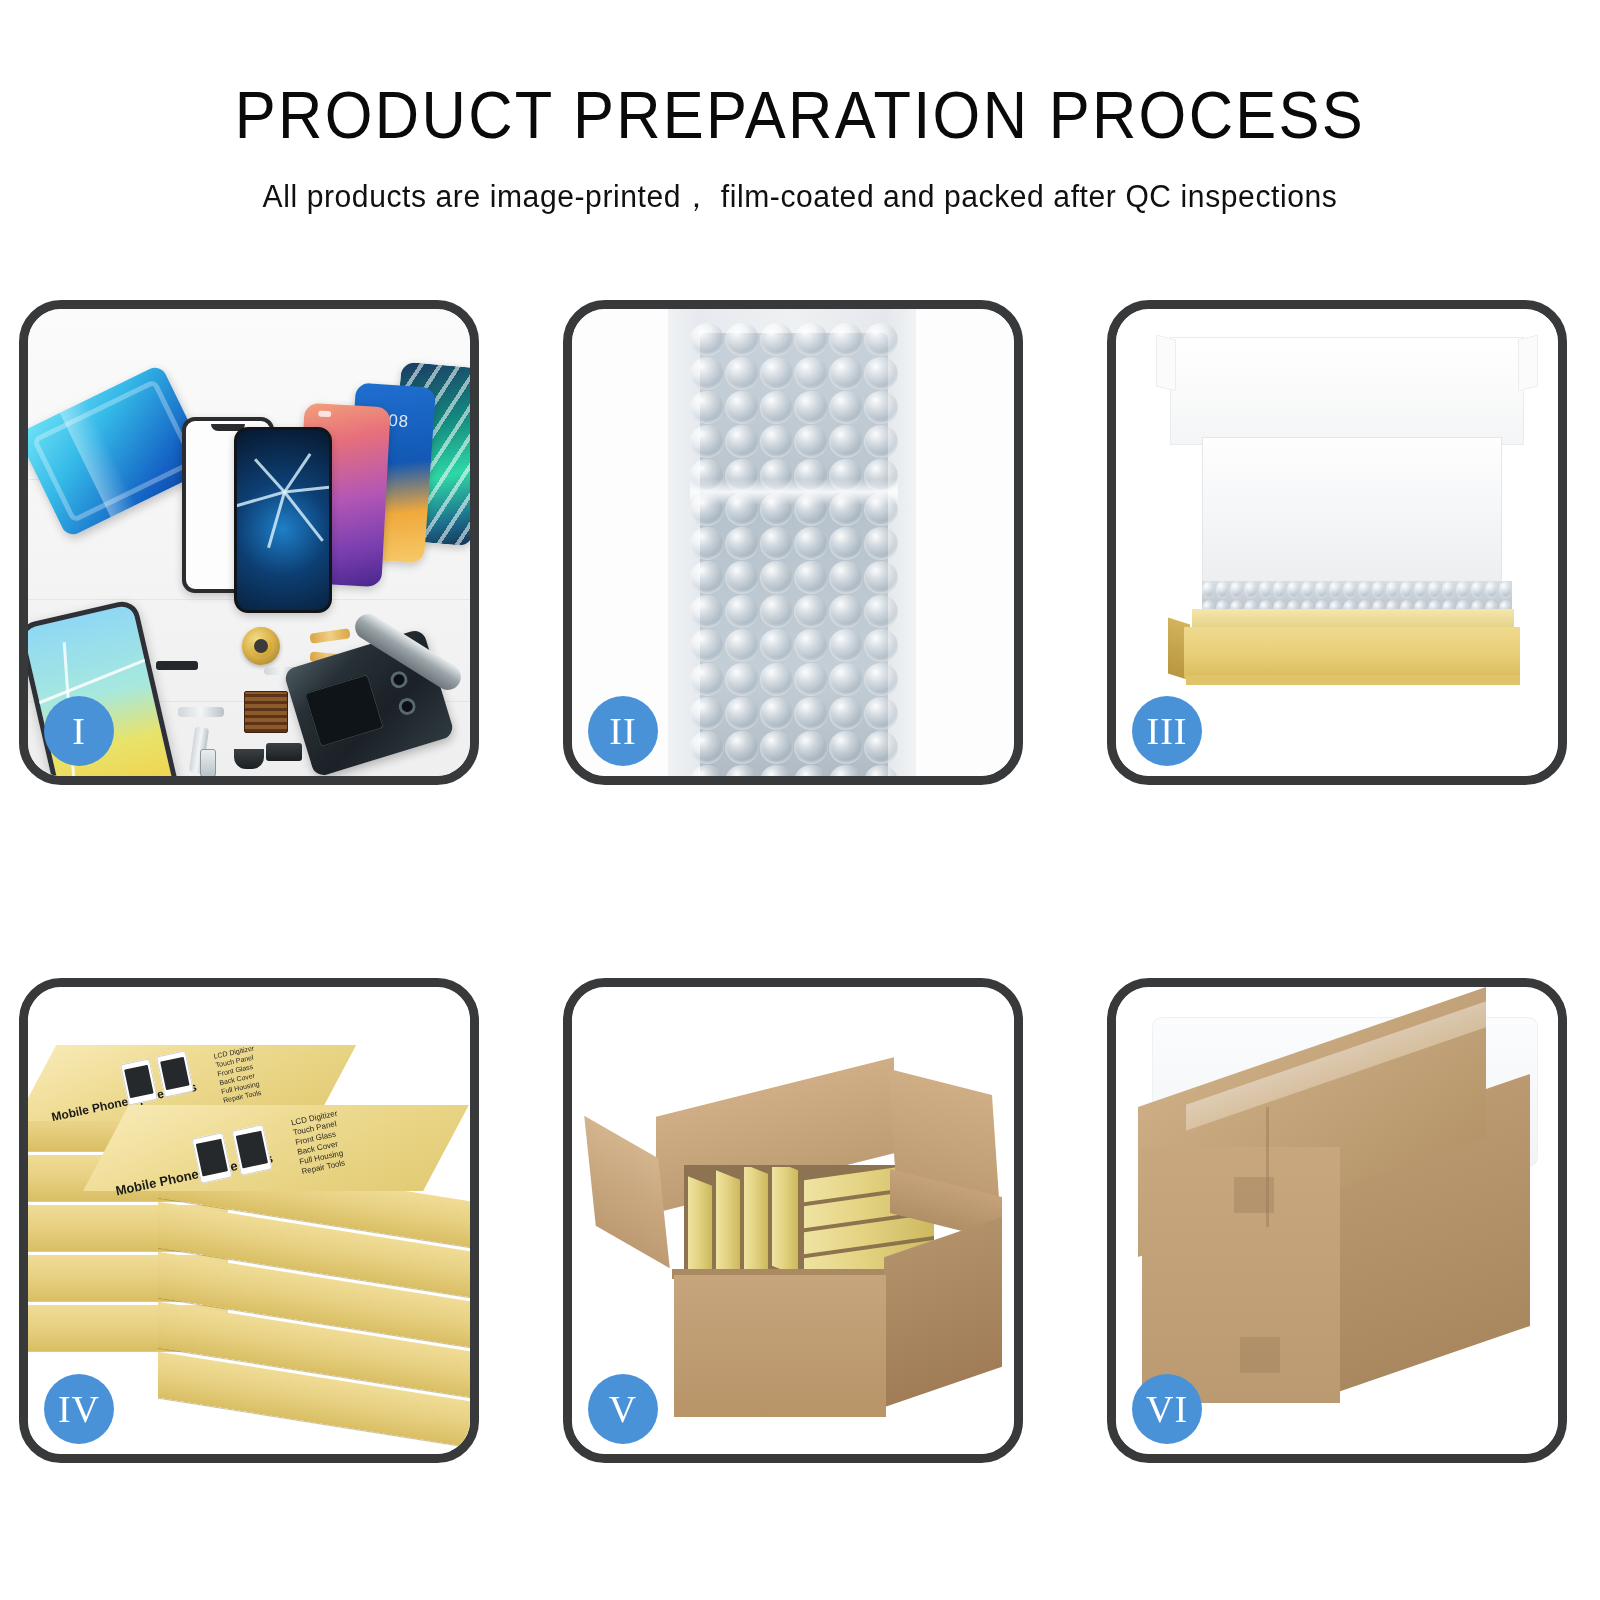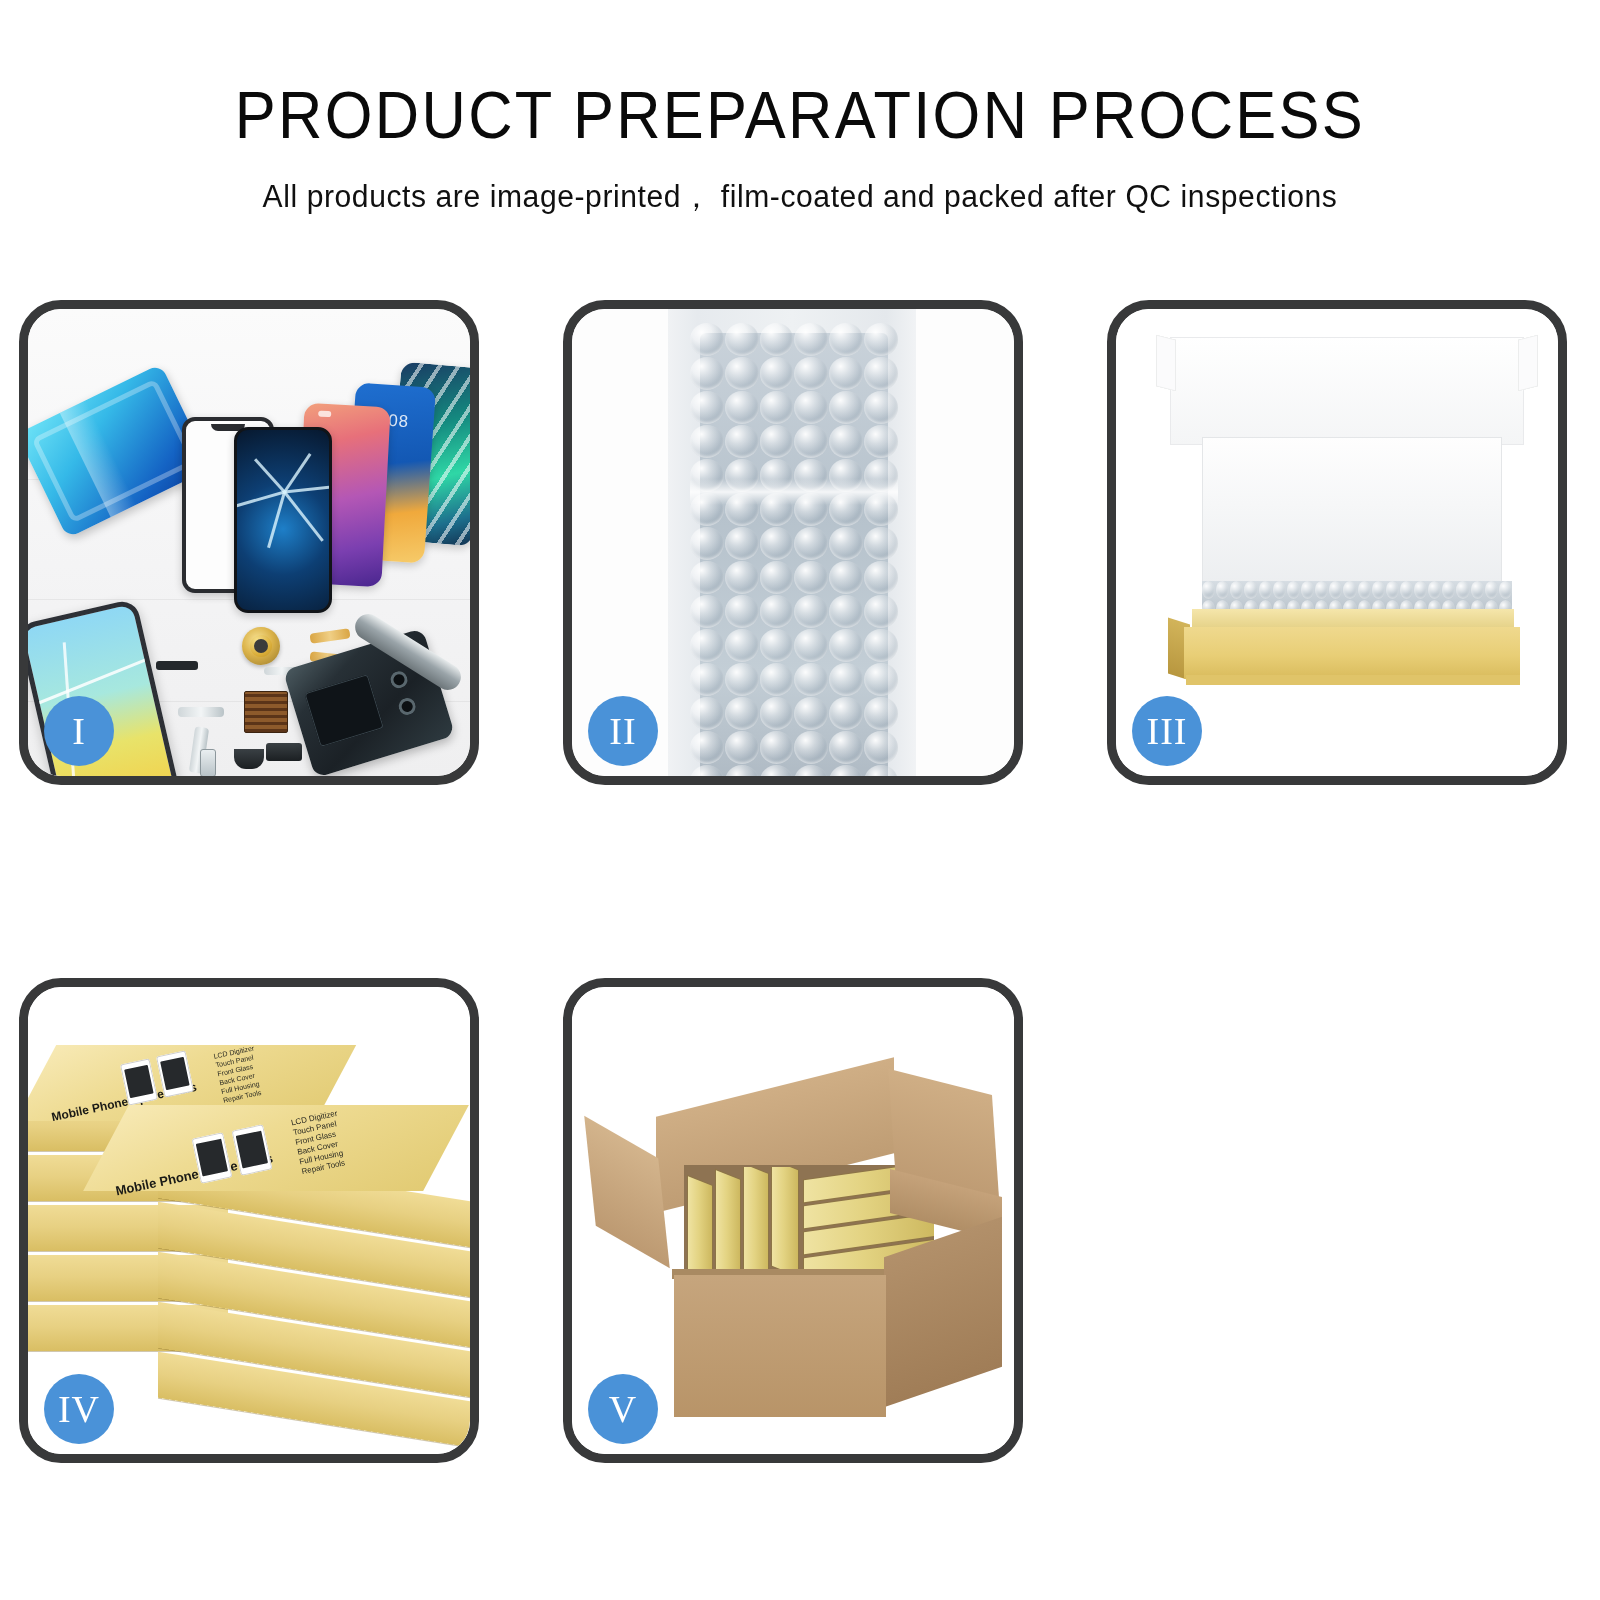--- a/index.html
+++ b/index.html
@@ -777,14 +777,28 @@
       <div class="p5-flapleft"></div>
       <div class="p5-flapright"></div>
       <div class="p5-flapfront"></div>
       <div class="p5-rim"></div>
       <div class="p5-side"></div>
       <div class="p5-front"></div>
       <div class="badge">V</div>
     </div>
   </div>
 
+  <div class="panel r1 c2">
+    <div class="panel-inner">
+      <div class="p6-bg"></div>
+      <div class="p6-plastic"></div>
+      <div class="p6-side"></div>
+      <div class="p6-top"></div>
+      <div class="p6-tape"></div>
+      <div class="p6-front"></div>
+      <div class="p6-seam" style="left:150px;top:120px;width:3px;height:120px;transform:skewY(-19deg)"></div>
+      <div class="p6-tab" style="left:118px;top:190px;width:40px;height:36px"></div>
+      <div class="p6-tab" style="left:124px;top:350px;width:40px;height:36px"></div>
+      <div class="badge">VI</div>
+    </div>
+  </div>
 
 </div>
 
 </body></html>

